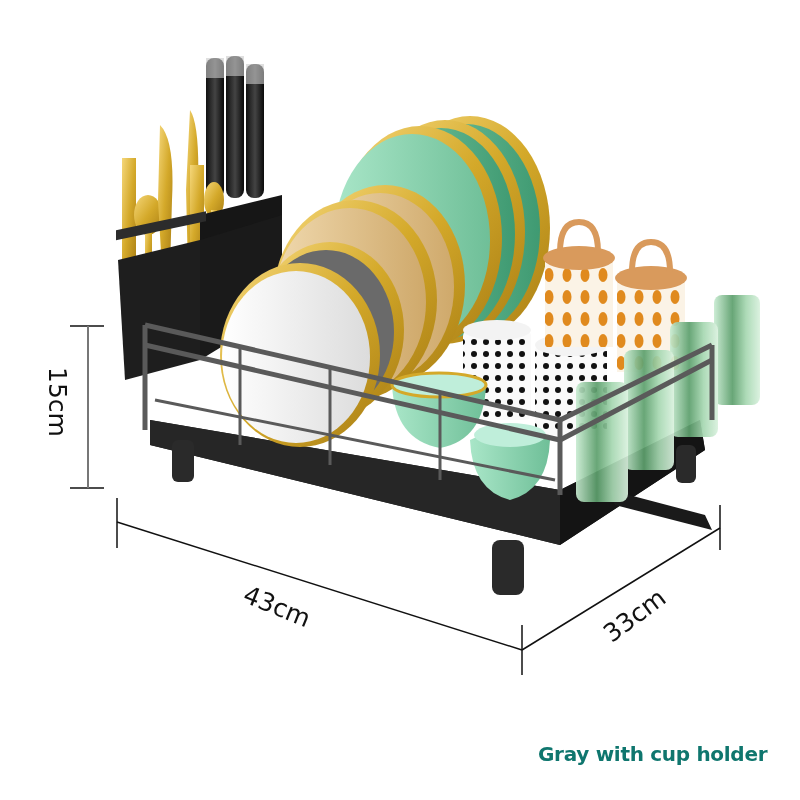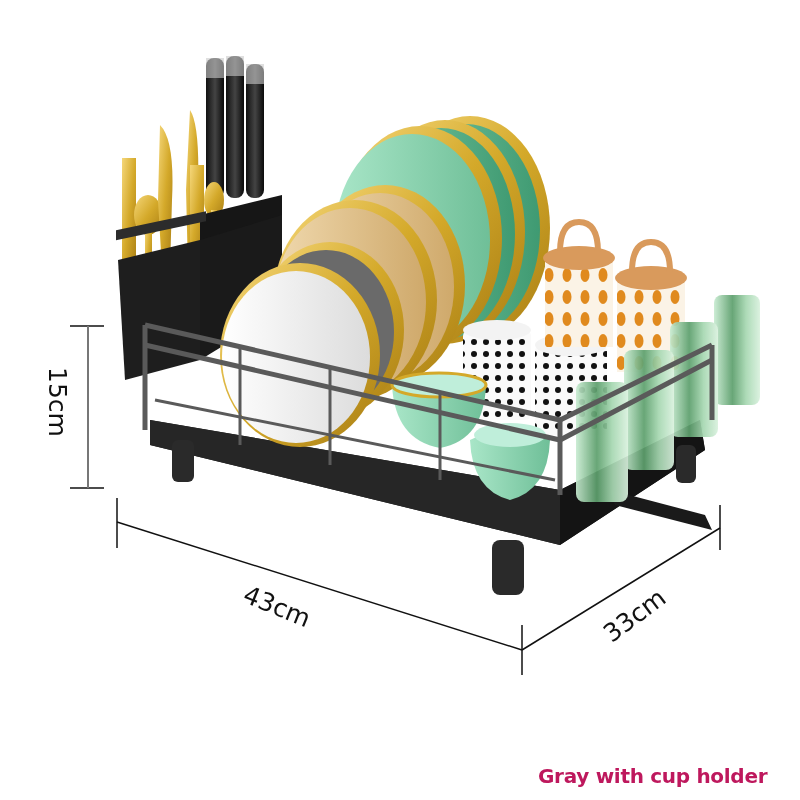--- a/index.html
+++ b/index.html
@@ -3,22 +3,22 @@
 <meta charset="utf-8">
 <style>
   html, body { margin: 0; padding: 0; background: #ffffff; }
   body { width: 800px; height: 800px; position: relative; overflow: hidden;
          font-family: "DejaVu Sans", "Liberation Sans", sans-serif; }
   .stage { position: absolute; left: 0; top: 0; width: 800px; height: 800px; }
   .dim-label { position: absolute; color: #111; font-size: 25px; font-family: "DejaVu Sans", sans-serif; white-space: nowrap; }
   .dim-h { left: 34px; top: 367px; transform-origin: 0 0; transform: translate(0,0) rotate(90deg); left: 72px; }
   .dim-w { left: 250px; top: 580px; transform: rotate(22deg); transform-origin: left top; }
   .dim-d { left: 598px; top: 625px; transform: rotate(-37deg); transform-origin: left top; }
-  .caption { position: absolute; left: 538px; top: 764px; font-size: 20px; font-weight: bold;
-             color: #be185d; font-family: "DejaVu Sans", sans-serif; letter-spacing: -0.3px; }
+  .caption { position: absolute; left: 538px; top: 742px; font-size: 20px; font-weight: bold;
+             color: #0f766e; font-family: "DejaVu Sans", sans-serif; letter-spacing: -0.3px; }
 </style>
 </head>
 <body>
 
 <div class="stage">
   <svg width="800" height="800" viewBox="0 0 800 800">
     <defs>
       <linearGradient id="gold" x1="0" x2="1" y1="0" y2="1">
         <stop offset="0" stop-color="#f5d77a"></stop>
           <stop offset="0.5" stop-color="#d4a92a"></stop>

